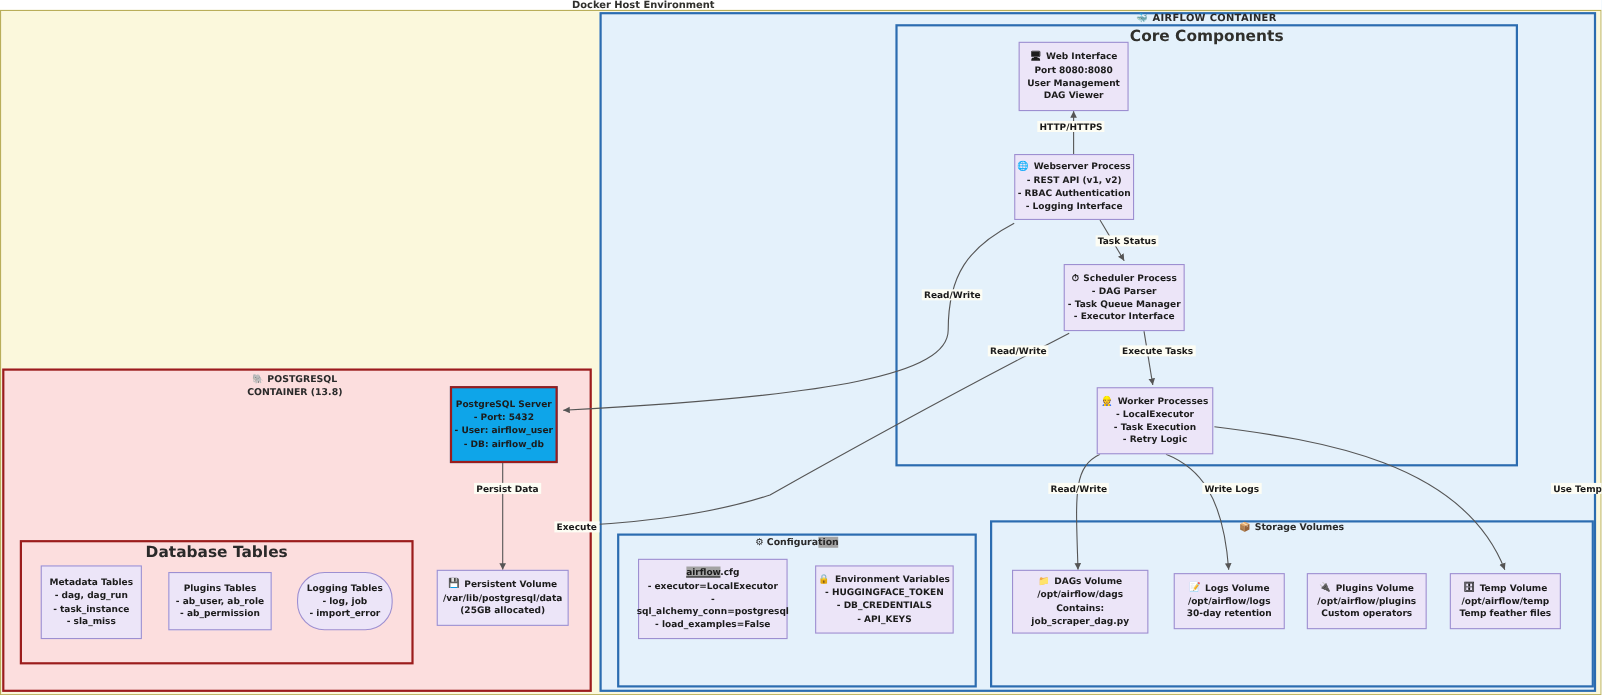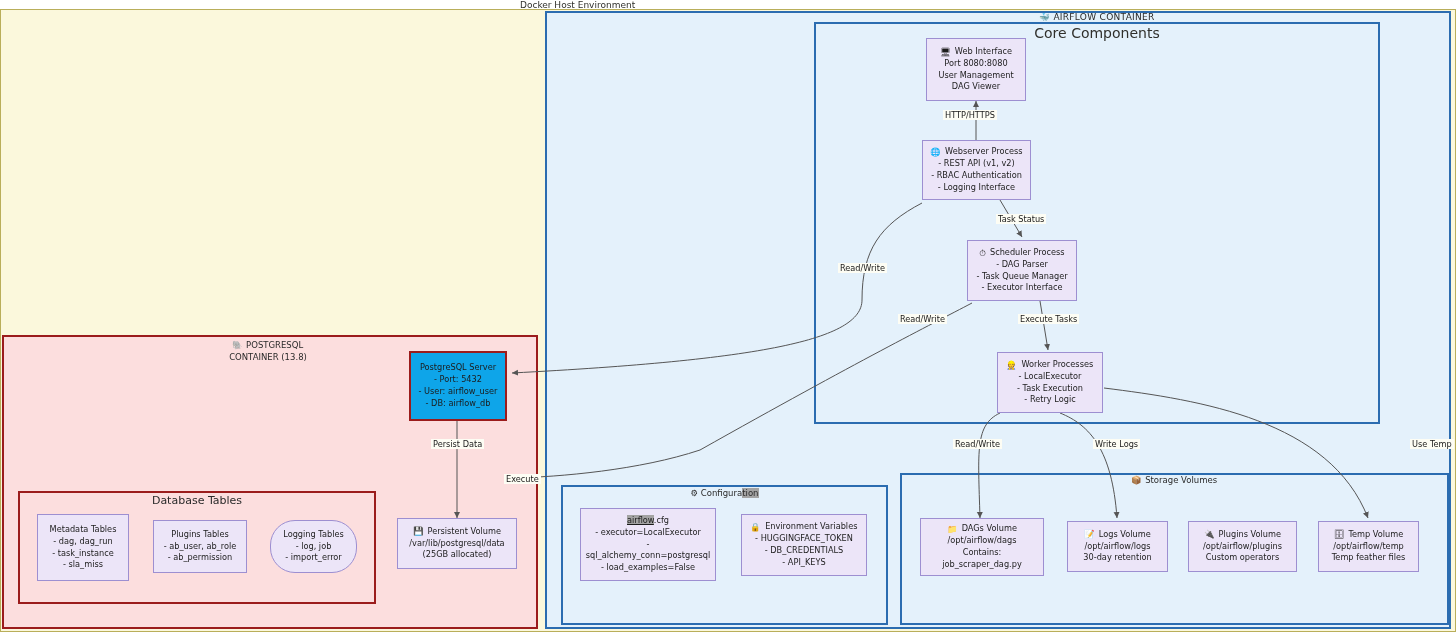--- a/index.html
+++ b/index.html
@@ -4,21 +4,21 @@
 <style>
   html,body{margin:0;padding:0;}
   body{
     width:1456px;height:632px;
     font-family:"DejaVu Sans","Liberation Sans",sans-serif;
     background:#ffffff;
     overflow:hidden;
     position:relative;
   }
   #stage{position:absolute;left:0;top:0;width:1456px;height:632px;}
-  .abs{position:absolute;box-sizing:border-box;}
+  .abs{position:absolute;box-sizing:border-box;font-weight:bold;}
 
   
   .host{
     left:0;top:9px;width:1456px;height:623px;
     background:#fbf8dc;border:1px solid #b9ae5a;
   }
   .host-title{
     left:520px;top:0px;width:200px;height:14px;
     font-size:9px;color:#30302c;text-align:left;
   }
@@ -45,21 +45,21 @@
   .pg-title{
     left:140px;top:339px;width:256px;height:28px;
     text-align:center;font-size:8.5px;color:#2a2a2a;line-height:12px;
   }
   .dbtables{
     left:18px;top:491px;width:358px;height:113px;
     background:#fcdede;border:2px solid #9b1c1c;
   }
   .dbtables-title{
     left:18px;top:494px;width:358px;height:14px;
-    text-align:center;font-size:11px;color:#2a2a2a;
+    text-align:center;font-size:14px;color:#2a2a2a;
   }
   .config{
     left:561px;top:485px;width:327px;height:140px;
     background:#e4f1fb;border:2px solid #2b6cb0;
   }
   .config-title{
     left:561px;top:488px;width:327px;height:14px;
     text-align:center;font-size:8.5px;color:#2a2a2a;
   }
   .storage{

